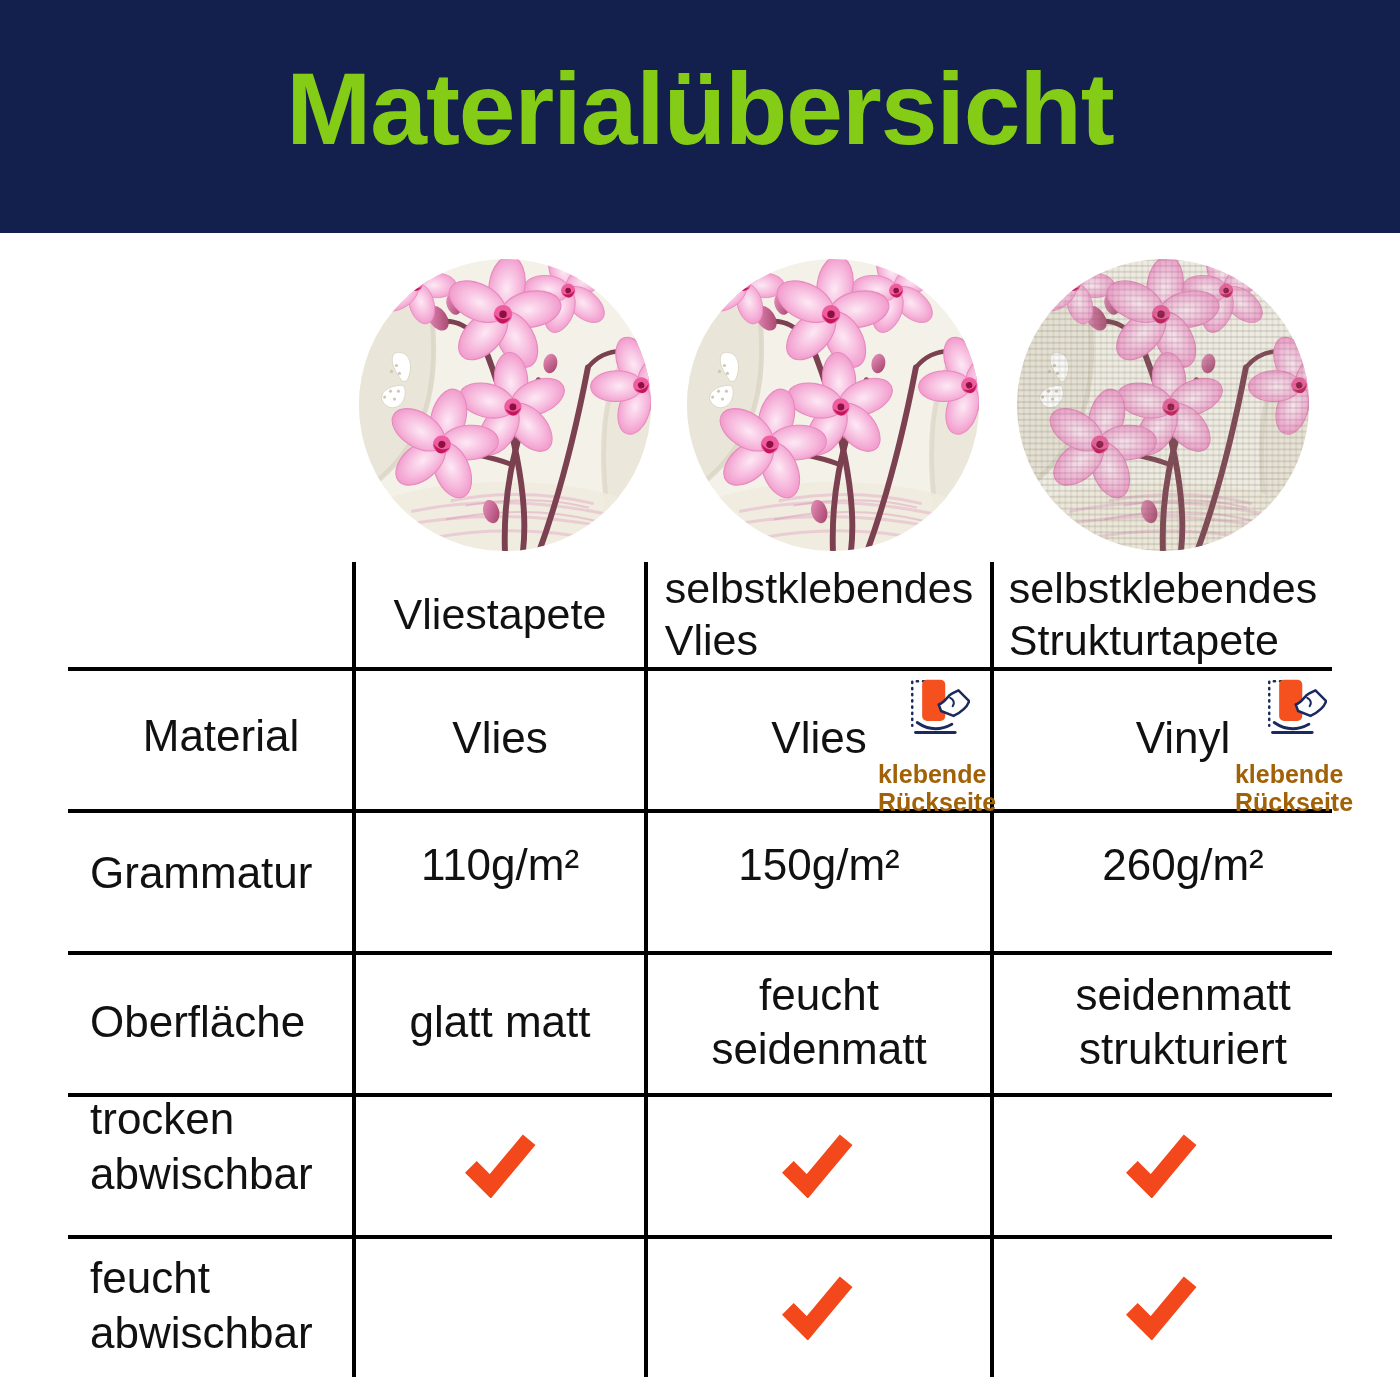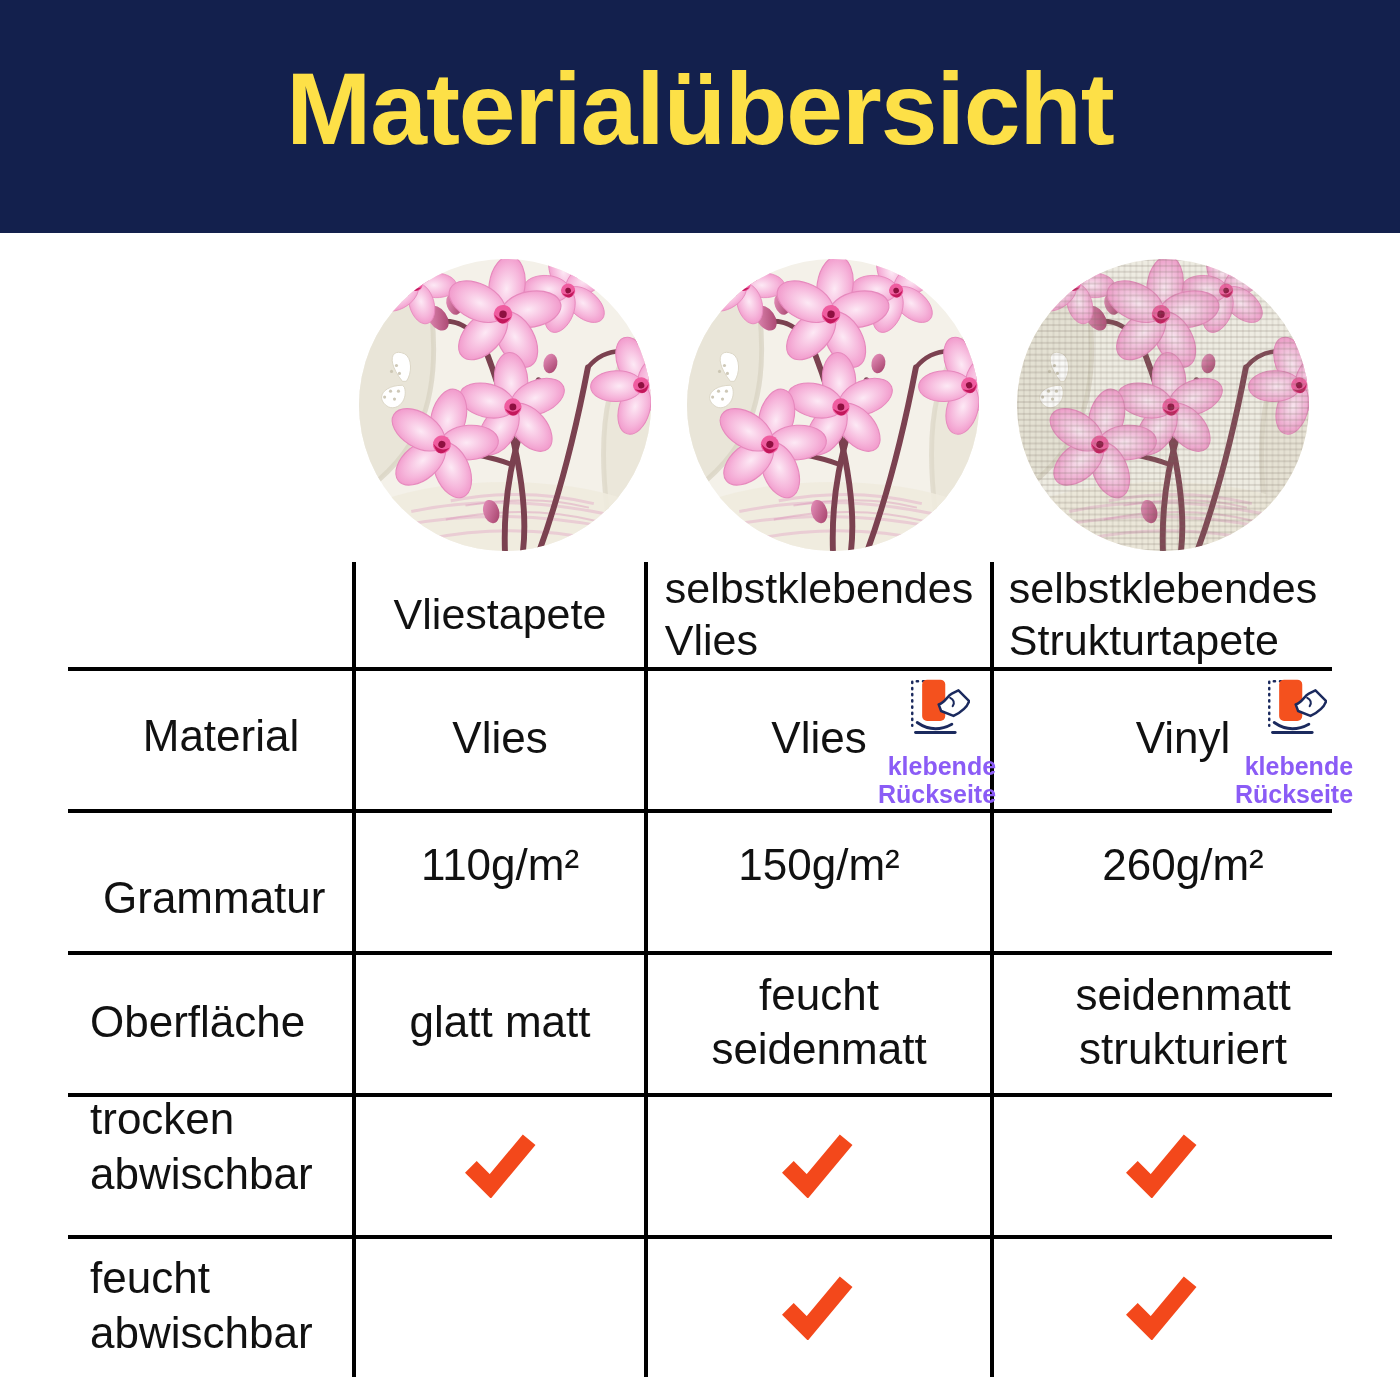--- a/index.html
+++ b/index.html
@@ -2,21 +2,21 @@
 <html><head>
 <meta charset="utf-8">
 <style>
   html,body{margin:0;padding:0;background:#fff;}
   .page{position:relative;width:1400px;height:1400px;background:#ffffff;overflow:hidden;
         font-family:"Liberation Sans","DejaVu Sans",sans-serif;color:#111;}
 
   
   .band{position:absolute;top:0;left:0;width:1400px;height:233px;background:#13204d;
         display:flex;align-items:center;justify-content:center;}
-  .title{margin:0;padding-bottom:14px;font-size:102px;font-weight:700;letter-spacing:-1px;color:#fde047;}
+  .title{margin:0;padding-bottom:14px;font-size:102px;font-weight:700;letter-spacing:-1px;color:#84cc16;}
 
   
   .photo-circle{position:absolute;top:257px;width:296px;height:296px;border-radius:50%;overflow:hidden;}
   .photo-circle svg{display:block;width:296px;height:296px;}
   .pc1{left:357px;} .pc2{left:685px;} .pc3{left:1015px;}
 
   
   .vline{position:absolute;top:562px;height:815px;width:4px;background:#000;}
   .vl1{left:352px;} .vl2{left:644px;} .vl3{left:990px;}
   .hline-bar{position:absolute;left:68px;width:1264px;height:4px;background:#000;}
@@ -24,36 +24,36 @@
 
   
   .hcell{position:absolute;top:562px;height:105px;display:flex;align-items:center;justify-content:center;}
   .hc1{left:356px;width:288px;} .hc2{left:648px;width:342px;} .hc3{left:994px;width:338px;}
   .hinner{text-align:left;font-size:43px;line-height:1.2;}
   .hline{display:block;}
 
   
   .rlabel{position:absolute;left:90px;width:262px;display:flex;flex-direction:column;justify-content:center;
           font-size:44px;line-height:1.24;}
-  .rl0{top:667px;height:138px;align-items:center;} .rl1{top:809px;height:178px;margin-left:13px;} .rl2{top:951px;height:142px;}
+  .rl0{top:667px;height:138px;align-items:center;} .rl1{top:784px;height:178px;} .rl2{top:951px;height:142px;}
   .rl3{top:1093px;height:108px;} .rl4{top:1235px;height:142px;}
   .rline{display:block;}
 
   
   .vcell{position:absolute;display:flex;flex-direction:column;align-items:center;justify-content:center;
          text-align:center;font-size:44px;line-height:1.22;}
   .c1{left:356px;width:288px;} .c2{left:648px;width:342px;} .c3{left:994px;width:338px;padding-left:20px;}
   .r0{top:667px;height:142px;} .r1{top:809px;height:112px;} .r2{top:951px;height:142px;}
   .vline-txt{display:block;}
 
   
   .badge{position:absolute;top:676px;width:120px;display:flex;flex-direction:column;align-items:center;}
   .bd2{left:877px;} .bd3{left:1234px;}
   .badge svg{width:66px;height:70px;}
-  .badge-text{margin-top:6px;text-align:right;font-weight:700;font-size:25px;line-height:1.12;color:#8b5cf6;}
+  .badge-text{margin-top:14px;text-align:left;font-weight:700;font-size:25px;line-height:1.12;color:#a16207;}
   .badge-text span{display:block;}
 
   
   .check{position:absolute;width:78px;height:68px;}
   .check svg{display:block;width:78px;height:68px;}
   .ck-c1{left:461px;} .ck-c2{left:778px;} .ck-c3{left:1122px;}
   .ck-r3{top:1130px;} .ck-r4{top:1272px;}
 
   .defs-svg{position:absolute;width:0;height:0;}
 </style>

